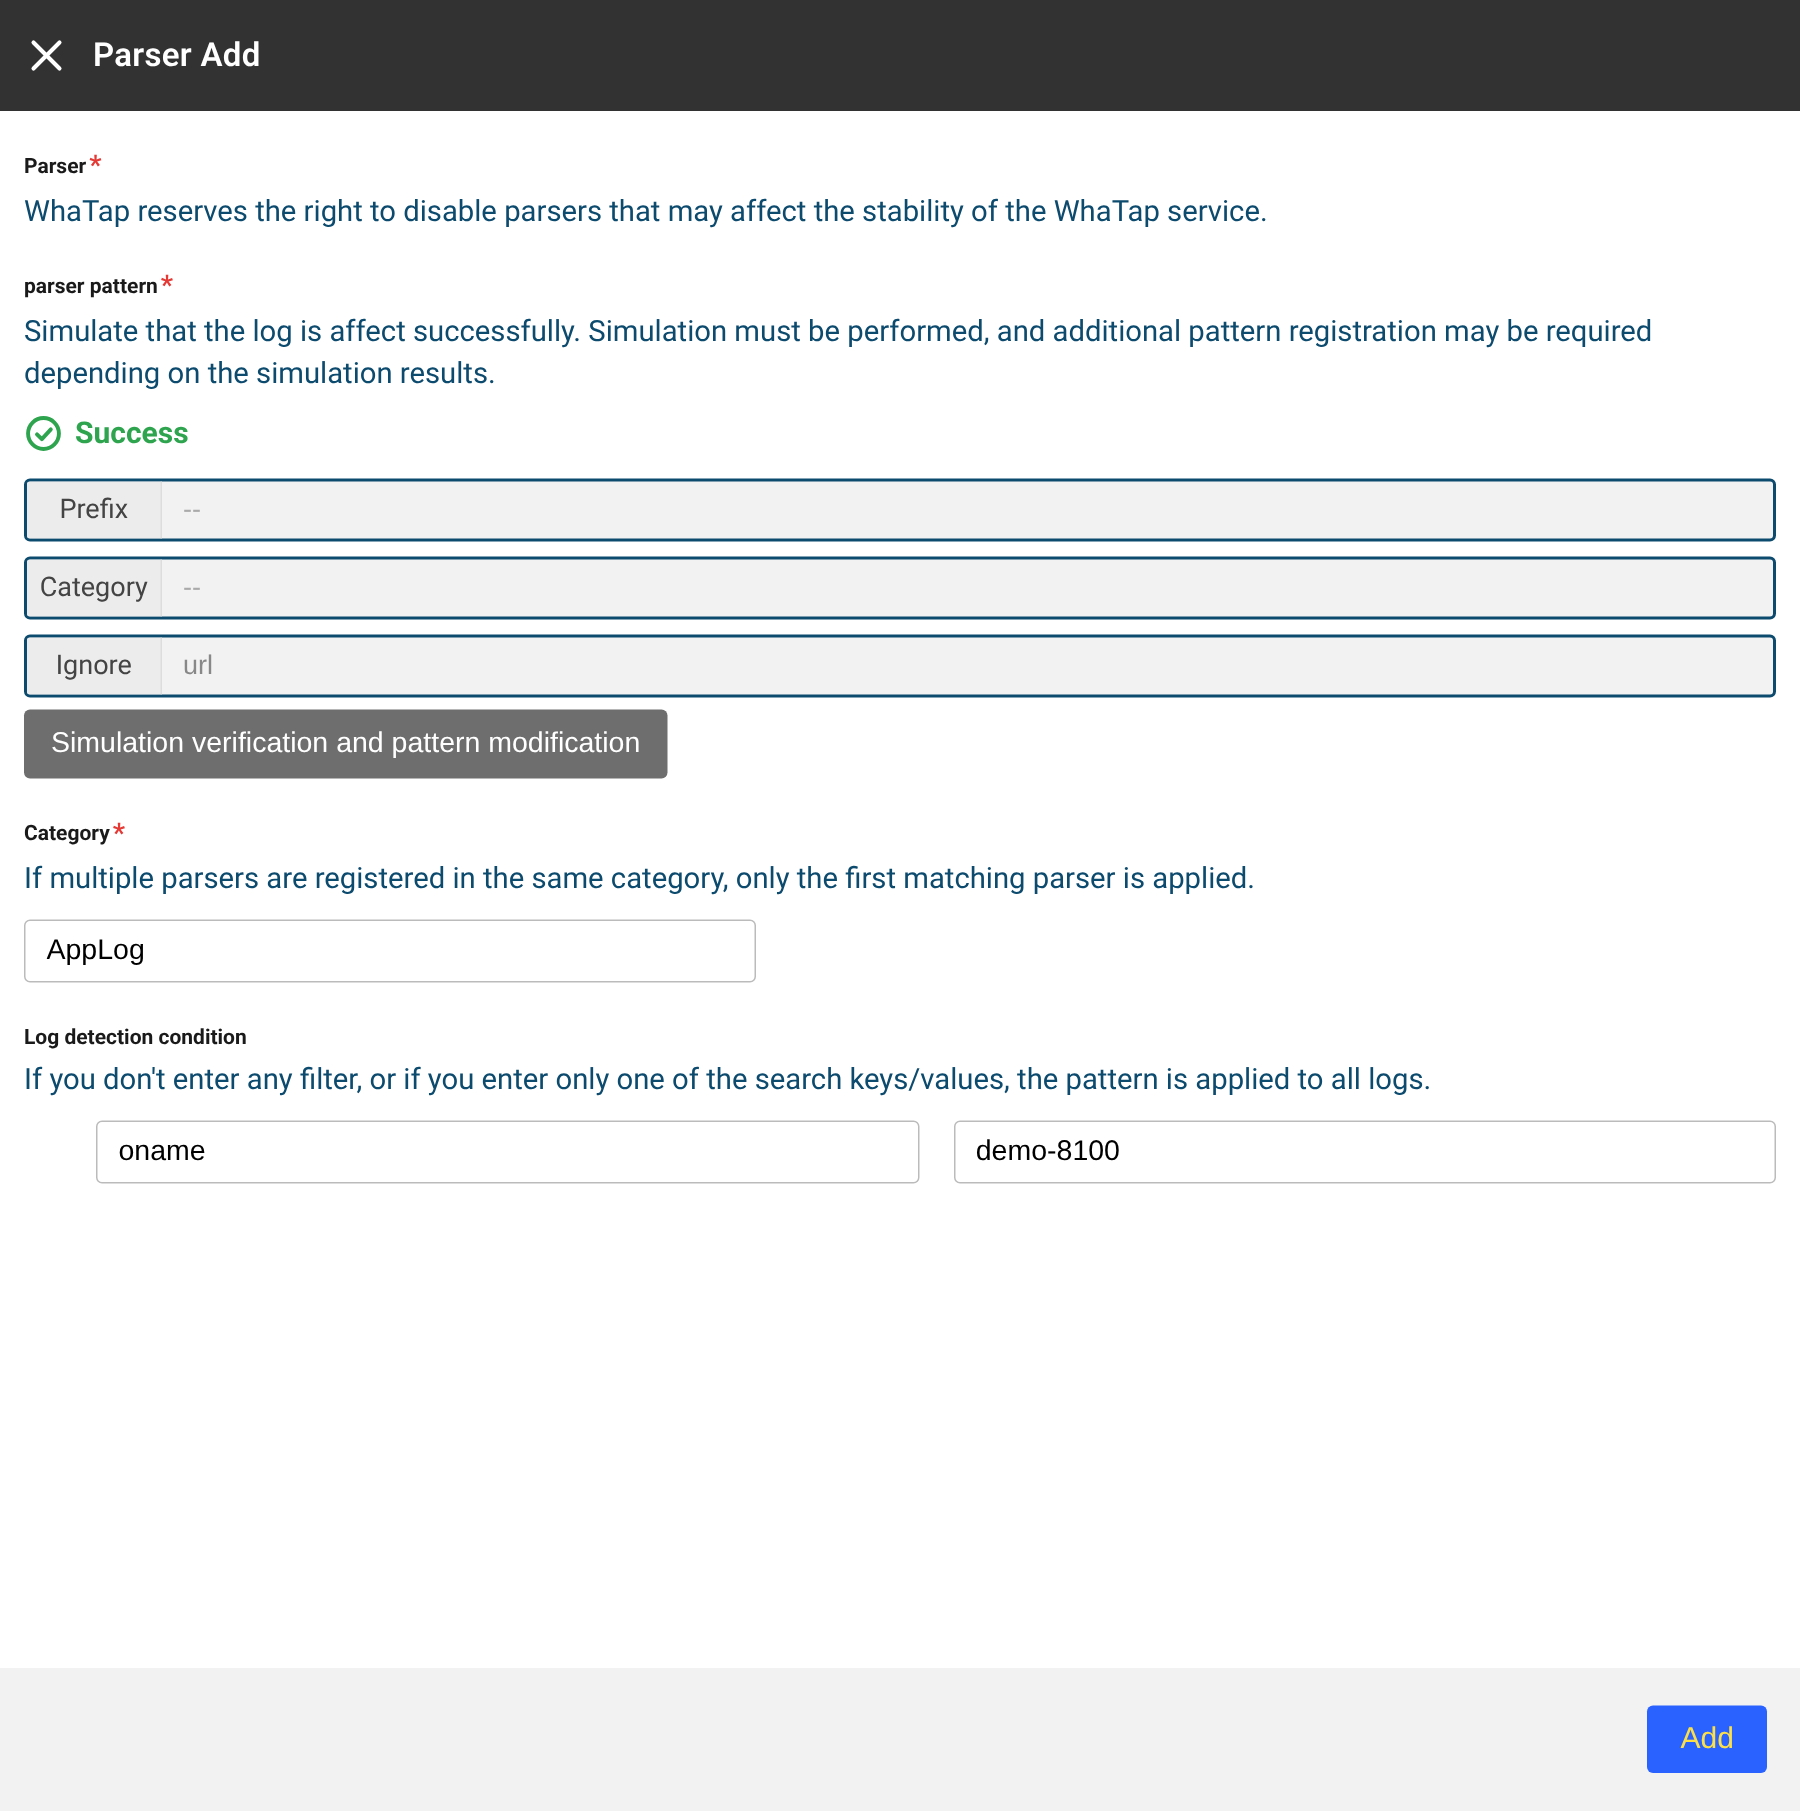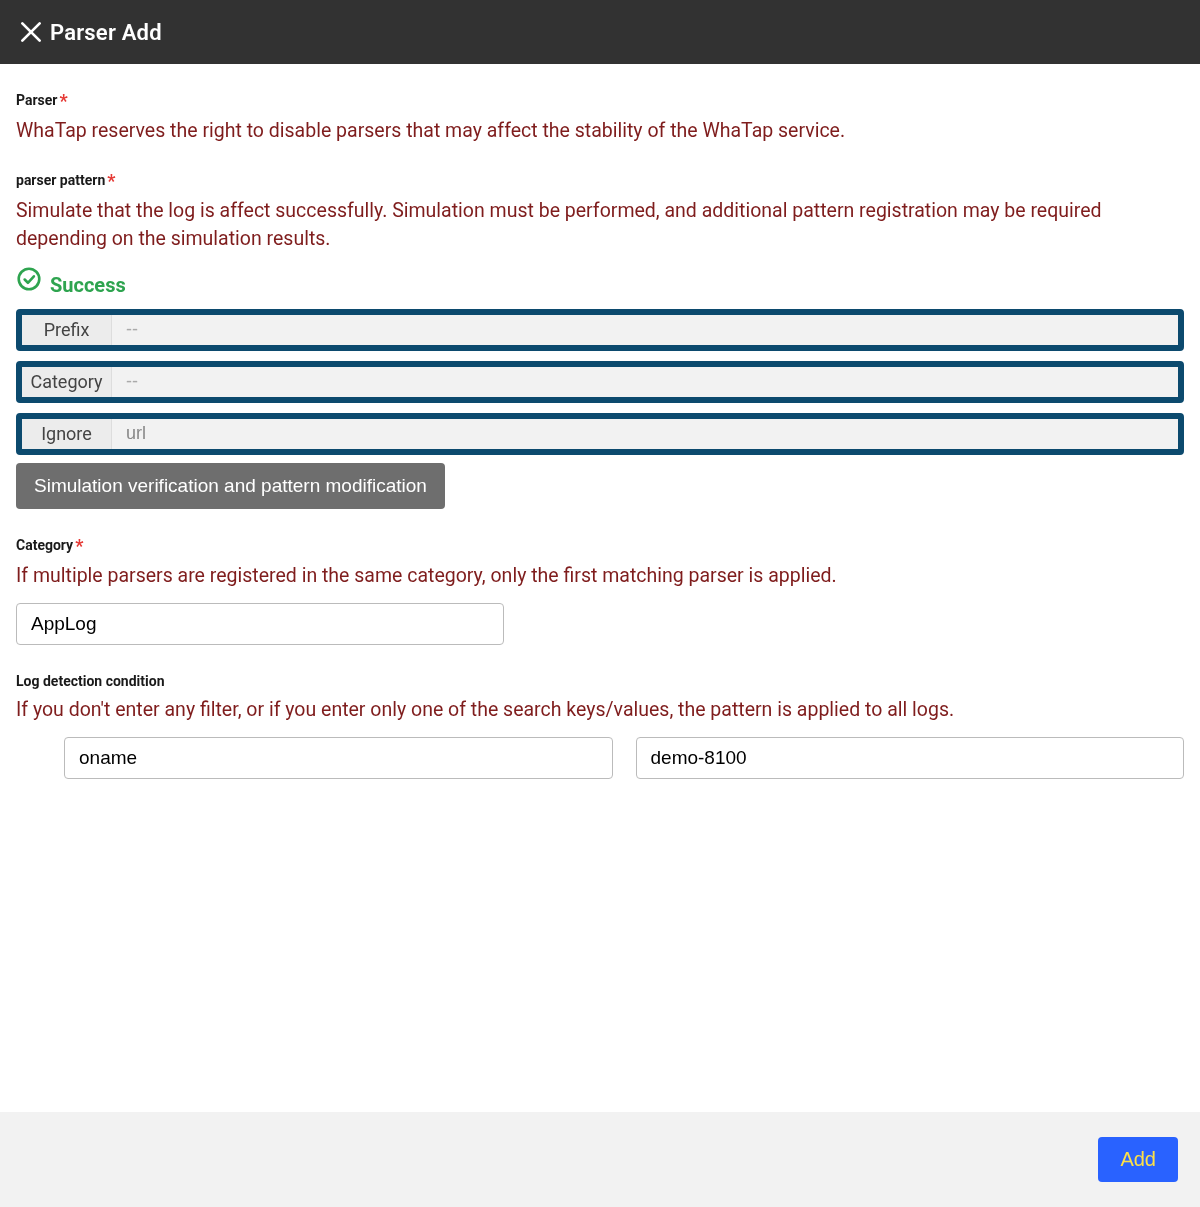--- a/index.html
+++ b/index.html
@@ -16,22 +16,22 @@
       display: flex;
       flex-direction: column;
       overflow: hidden;
     }
     .modal-header {
       background: #323232;
       color: #fff;
       display: flex;
       align-items: center;
       padding: 14px 18px;
-      gap: 6px;
-      height: 64px;
+      gap: 18px;
+      height: 74px;
     }
     .close-icon {
       cursor: pointer;
       display: inline-flex;
     }
     .close-icon svg {
       width: 26px;
       height: 26px;
     }
     .modal-title {
@@ -55,21 +55,21 @@
     }
     .required {
       color: #e53935;
       font-weight: 700;
       margin-left: 2px;
       font-size: 18px;
       vertical-align: top;
     }
     .section-desc {
       font-size: 19.5px;
-      color: #7f1d1d;
+      color: #0c4a6e;
       margin-top: 6px;
       line-height: 1.4;
     }
     .select-wrap {
       margin-top: 16px;
       position: relative;
     }
     .select {
       width: 100%;
       height: 48px;
@@ -86,42 +86,42 @@
     .chevron {
       display: inline-flex;
     }
     .chevron svg {
       width: 20px;
       height: 20px;
       stroke: #555;
     }
     .status-row {
       display: flex;
-      align-items: flex-end;
+      align-items: flex-start;
       gap: 8px;
       margin-top: 14px;
       color: #2ea44f;
       font-weight: 700;
       font-size: 20px;
     }
     .status-row svg {
       width: 26px;
       height: 26px;
     }
     .prefix-group {
       margin-top: 12px;
       display: flex;
       flex-direction: column;
       gap: 10px;
     }
     .input-row {
       display: flex;
       align-items: stretch;
       height: 42px;
-      border: 6px solid #0c4a6e;
+      border: 2px solid #0c4a6e;
       border-radius: 4px;
       background: #f2f2f2;
       overflow: hidden;
     }
     .input-label {
       width: 90px;
       display: flex;
       align-items: center;
       justify-content: center;
       background: #ececec;

